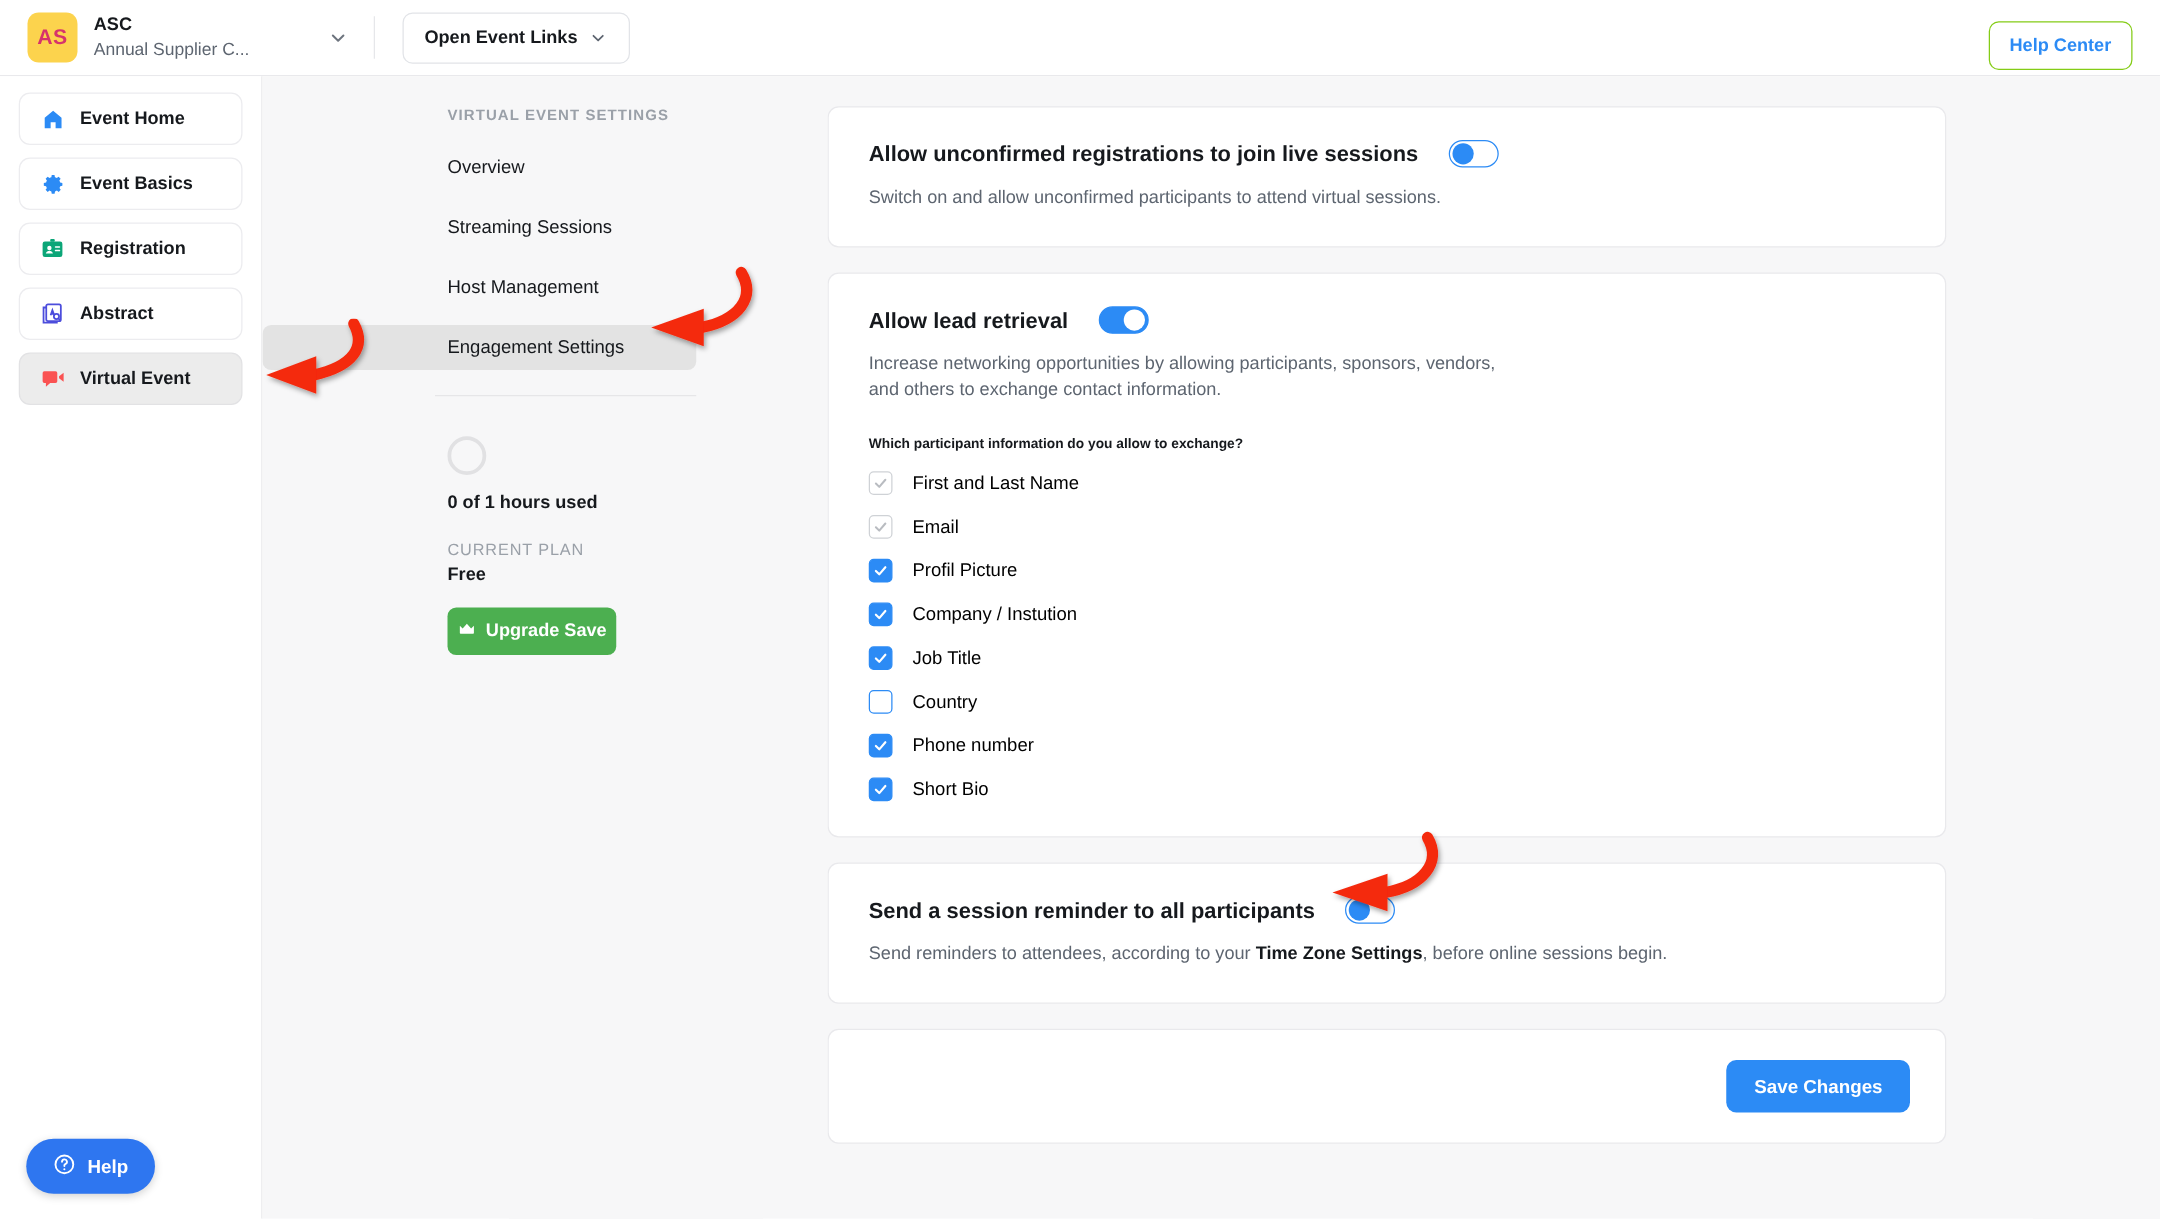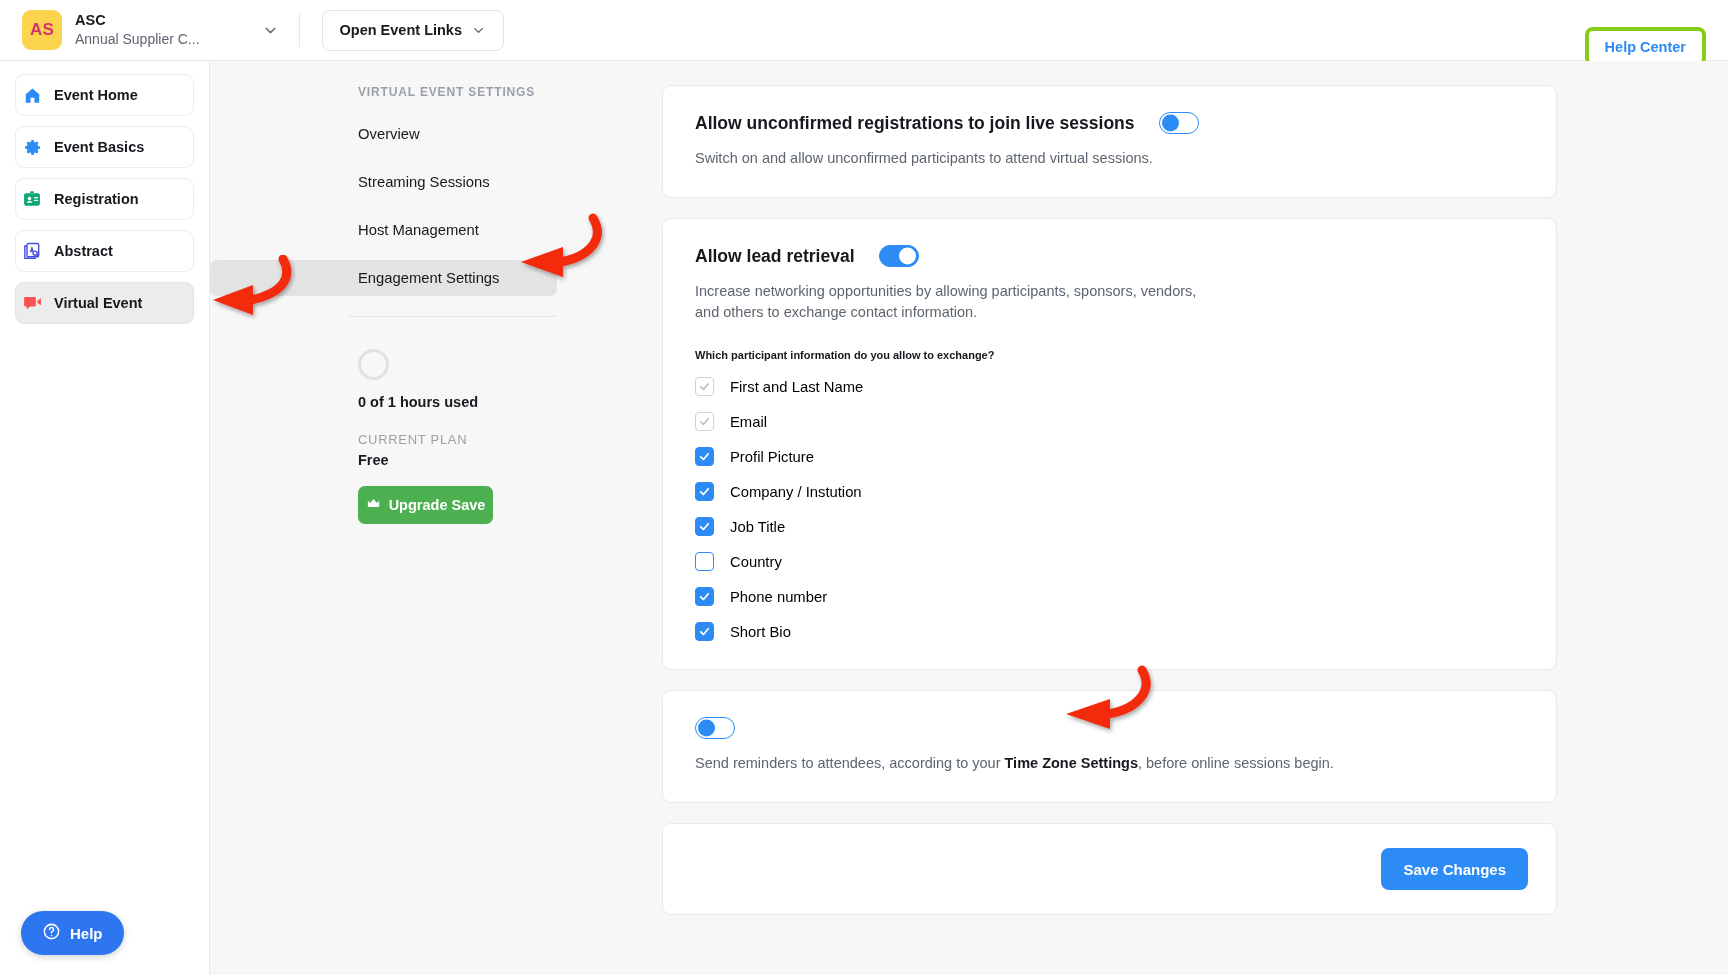--- a/index.html
+++ b/index.html
@@ -34,36 +34,36 @@
     width: 1px; height: 34px; background: #e6e7ea; margin: 0 22px 0 20px;
   }
   .btn-outline {
     height: 41px; border: 1px solid #e2e4e8; border-radius: 8px;
     background: #fff; display: inline-flex; align-items: center; gap: 9px;
     padding: 0 17px; font-size: 14.5px; font-weight: 700; color: #16191d;
     cursor: pointer;
   }
   .btn-outline .cv { color: #5d6570; display: flex; }
   .help-center {
-    position: absolute; right: 22px; top: 27px;
-    height: 39px; border: 4px solid #84cc16; border-radius: 8px;
+    position: absolute; right: 22px; top: 17px;
+    height: 39px; border: 1px solid #84cc16; border-radius: 8px;
     background: #fff; display: flex; align-items: center; padding: 0 16px;
     font-size: 14.5px; font-weight: 700; color: #2c8bf5; cursor: pointer;
   }
 
   
   .rail {
     position: absolute; top: 61px; left: 0; width: 210px; height: 914px;
     background: #ffffff; border-right: 1px solid #e9e9ec;
     padding: 13px 15px 0 15px;
   }
   .rail-item {
     height: 42px; border: 1px solid #ececef; border-radius: 9px;
     background: #fff; display: flex; align-items: center;
-    padding: 0 4px; margin-bottom: 10px; cursor: pointer;
+    padding: 0 14px; margin-bottom: 10px; cursor: pointer;
   }
   .rail-item.active { background: #ececec; border-color: #e2e2e4; }
   .rail-ico { width: 24px; display: flex; align-items: center; justify-content: center; flex: none; }
   .rail-lbl { font-size: 14.5px; font-weight: 700; color: #16191d; margin-left: 10px; }
 
   .help-fab {
     position: absolute; left: 21px; bottom: 20px;
     height: 44px; border-radius: 22px; background: #2e76f0;
     display: flex; align-items: center; gap: 9px; padding: 0 21px;
     color: #fff; font-size: 15px; font-weight: 700; cursor: pointer;
@@ -375,20 +375,21 @@
             <svg width="13" height="13" viewBox="0 0 24 24" fill="none" stroke="#fff" stroke-width="3.2" stroke-linecap="round" stroke-linejoin="round">
                 <polyline points="5 12.5 10 17.5 19 7"></polyline>
               </svg>
           </div>
           <div class="cb-label">Short Bio</div>
         </div>
       </div>
 
       <div class="card">
         <div class="card-head">
+          <div class="card-title">Send a session reminder to all participants</div>
           <div class="switch off">
             <div class="knob"></div>
           </div>
         </div>
         <div class="card-desc"><span>Send reminders to attendees, according to your </span><b>Time Zone Settings</b><span>, before online sessions begin.</span></div>
       </div>
 
       <div class="footer-card">
         <button class="btn-save">Save Changes</button>
       </div>

